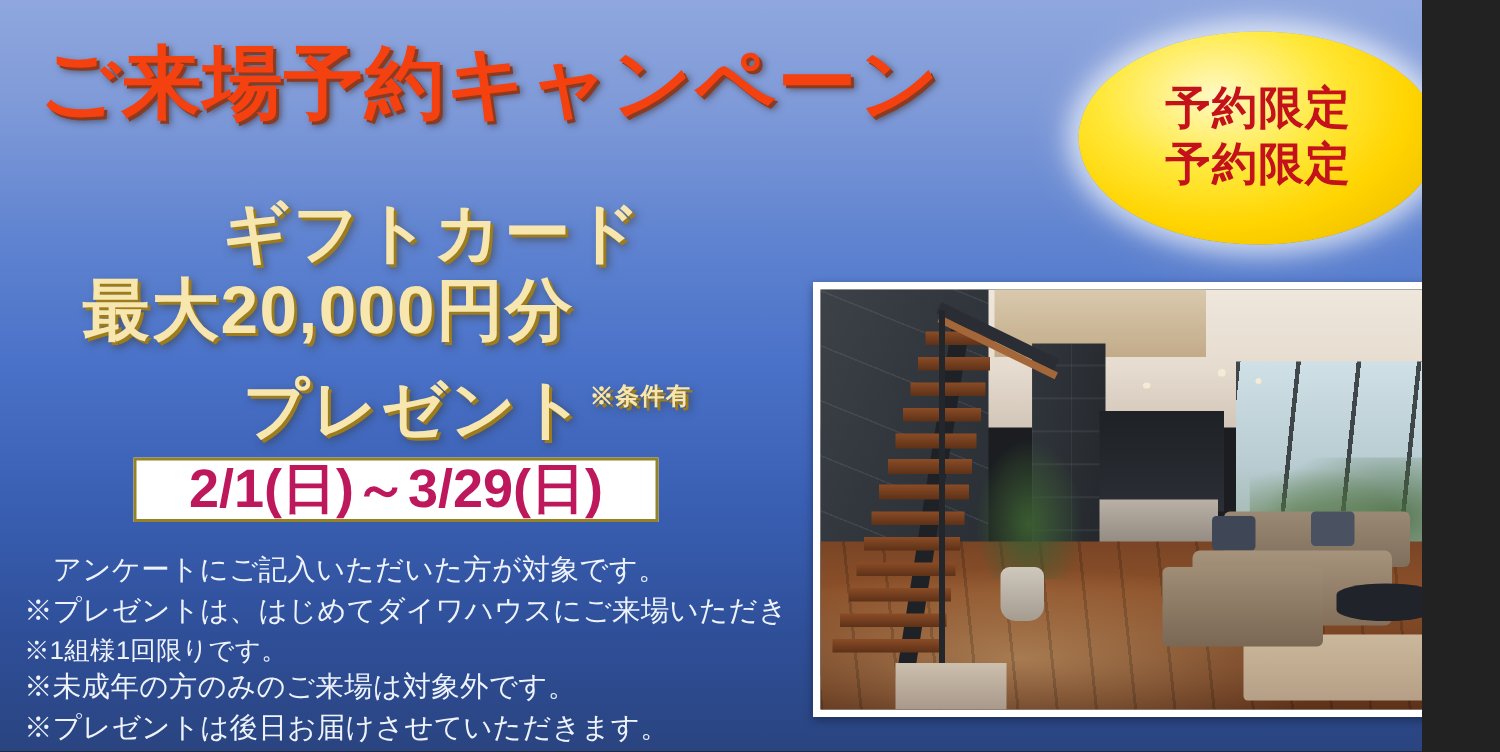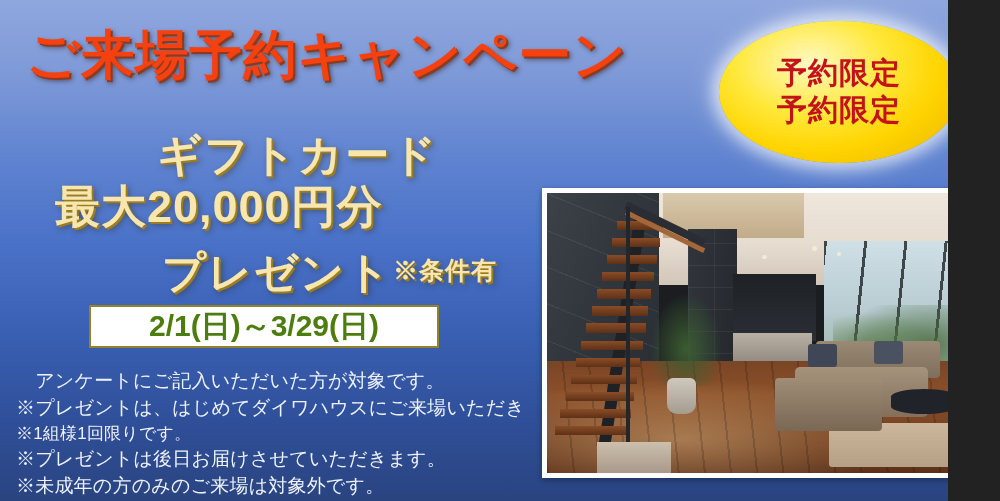--- a/index.html
+++ b/index.html
@@ -74,62 +74,62 @@
   .gold {
     position: absolute;
     color: #f7e6ad;
     font-weight: bold;
     text-shadow:
       2px 2px 0 #9d7c1e,
       3px 3px 6px rgba(50,35,5,0.5);
     white-space: nowrap;
   }
   #offer-line1 {
-    left: 157px;
+    left: 148px;
     top: 126px;
     font-size: 44px;
     letter-spacing: 2px;
     text-align: right;
   }
   #offer-line2 {
     left: 55px;
     top: 177px;
     font-size: 45px;
     letter-spacing: 1px;
   }
   #offer-line3 {
     left: 162px;
     top: 244px;
     font-size: 43px;
     letter-spacing: 2px;
   }
   #offer-note {
     left: 393px;
     top: 254px;
-    font-size: 25px;
+    font-size: 16px;
     letter-spacing: 1px;
   }
 
   
   #date-badge {
     position: absolute;
     left: 89px;
     top: 305px;
     width: 350px;
     height: 43px;
     background: #ffffff;
     border: 2px solid #938226;
     display: flex;
     align-items: center;
     justify-content: center;
     box-sizing: border-box;
   }
   #date-badge-text {
-    color: #4d7c0f;
-    font-size: 30px;
+    color: #be185d;
+    font-size: 36px;
     font-weight: bold;
     letter-spacing: 0px;
     white-space: nowrap;
   }
 
   
   #disclaimers {
     position: absolute;
     left: 16px;
     top: 368px;
@@ -333,22 +333,22 @@
   <div class="gold" id="offer-note">※条件有</div>
 
   <div id="date-badge">
     <span id="date-badge-text">2/1(日)～3/29(日)</span>
   </div>
 
   <div id="disclaimers">
     <div class="note">　アンケートにご記入いただいた方が対象です。</div>
     <div class="note">※プレゼントは、はじめてダイワハウスにご来場いただき</div>
     <div class="note small">※1組様1回限りです。</div>
+    <div class="note">※未成年の方のみのご来場は対象外です。</div>
     <div class="note">※プレゼントは後日お届けさせていただきます。</div>
-    <div class="note">※未成年の方のみのご来場は対象外です。</div>
   </div>
 
   <div id="photo-frame">
     <div id="photo" aria-label="モダンなリビングルームの室内写真">
       <div class="ph" id="ceiling"></div>
       <div class="ph" id="ceiling-soffit"></div>
       <div class="ph" id="glass-wall"></div>
       <div class="ph" id="foliage"></div>
       <div class="ph" id="wall-dark-left"></div>
       <div class="ph" id="pillar-dark"></div>

